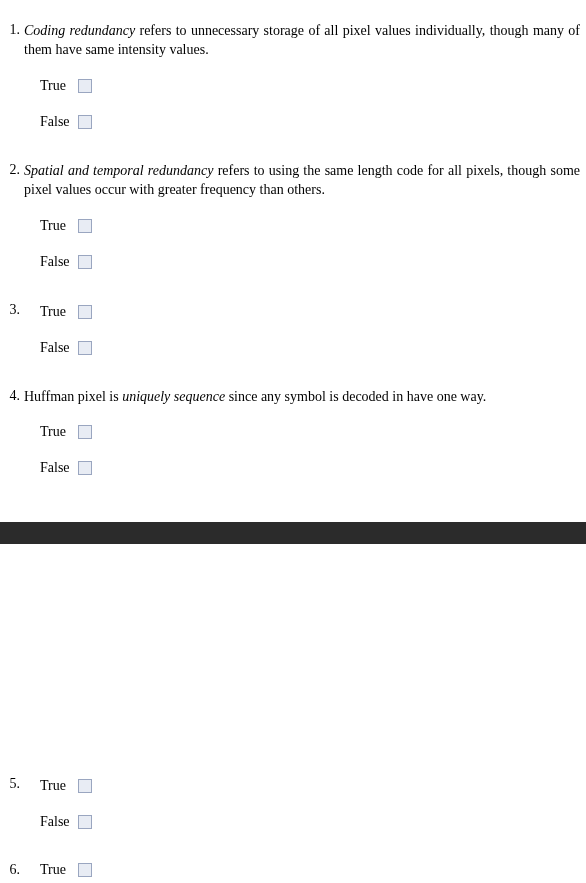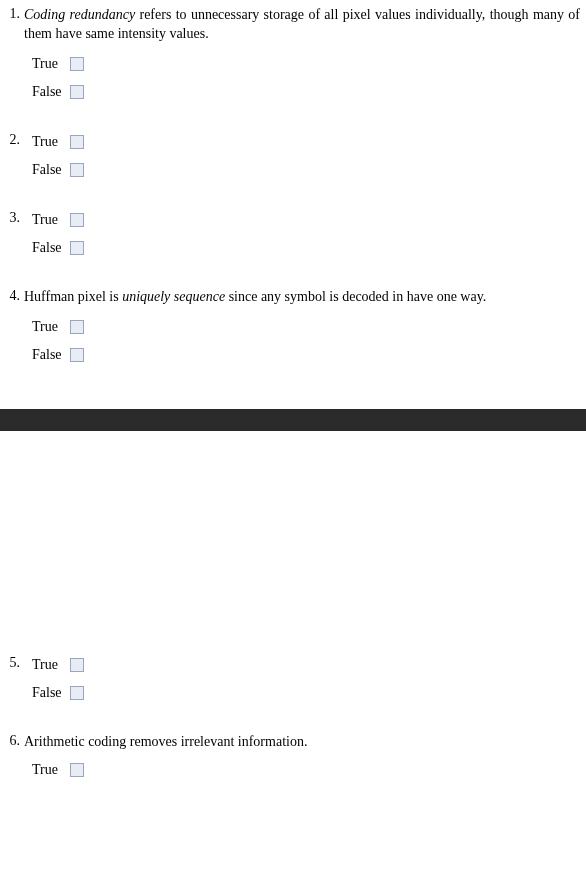--- a/index.html
+++ b/index.html
@@ -28,32 +28,33 @@
   li.question .num {
     position: absolute;
     left: 2px;
     top: 0;
     width: 18px;
     text-align: right;
   }
   .qtext {
     line-height: 1.35;
     margin-bottom: 10px;
+    margin-top: 16px;
   }
   .qtext .emph {
     font-style: italic;
   }
   .options {
     padding-left: 0;
   }
   .option {
     display: flex;
     align-items: center;
     height: 20px;
-    margin: 8px;
+    margin: 16px;
   }
   .option-label {
     width: 38px;
   }
   .checkbox {
     width: 14px;
     height: 14px;
     background: #e8ecf4;
     border: 1px solid #9aa6c0;
     box-sizing: border-box;
@@ -87,20 +88,23 @@
         </div>
         <div class="option">
           <span class="option-label">False</span>
           <span class="checkbox"></span>
         </div>
       </div>
     </li>
 
     <li class="question">
       <span class="num">2.</span>
+      <div class="qtext">
+        <span class="emph">Spatial and temporal redundancy</span><span> refers to using the same length code for all pixels, though some pixel values occur with greater frequency than others.</span>
+      </div>
       <div class="options">
         <div class="option">
           <span class="option-label">True</span>
           <span class="checkbox"></span>
         </div>
         <div class="option">
           <span class="option-label">False</span>
           <span class="checkbox"></span>
         </div>
       </div>
@@ -155,23 +159,20 @@
         </div>
         <div class="option">
           <span class="option-label">False</span>
           <span class="checkbox"></span>
         </div>
       </div>
     </li>
 
     <li class="question" style="margin-bottom:0;">
       <span class="num">6.</span>
-      <div class="qtext">
-        <span>Arithmetic coding removes irrelevant information.</span>
-      </div>
       <div class="options">
         <div class="option" style="height:16px;overflow:hidden;">
           <span class="option-label">True</span>
           <span class="checkbox"></span>
         </div>
       </div>
     </li>
 
   </ol>
 </div>

